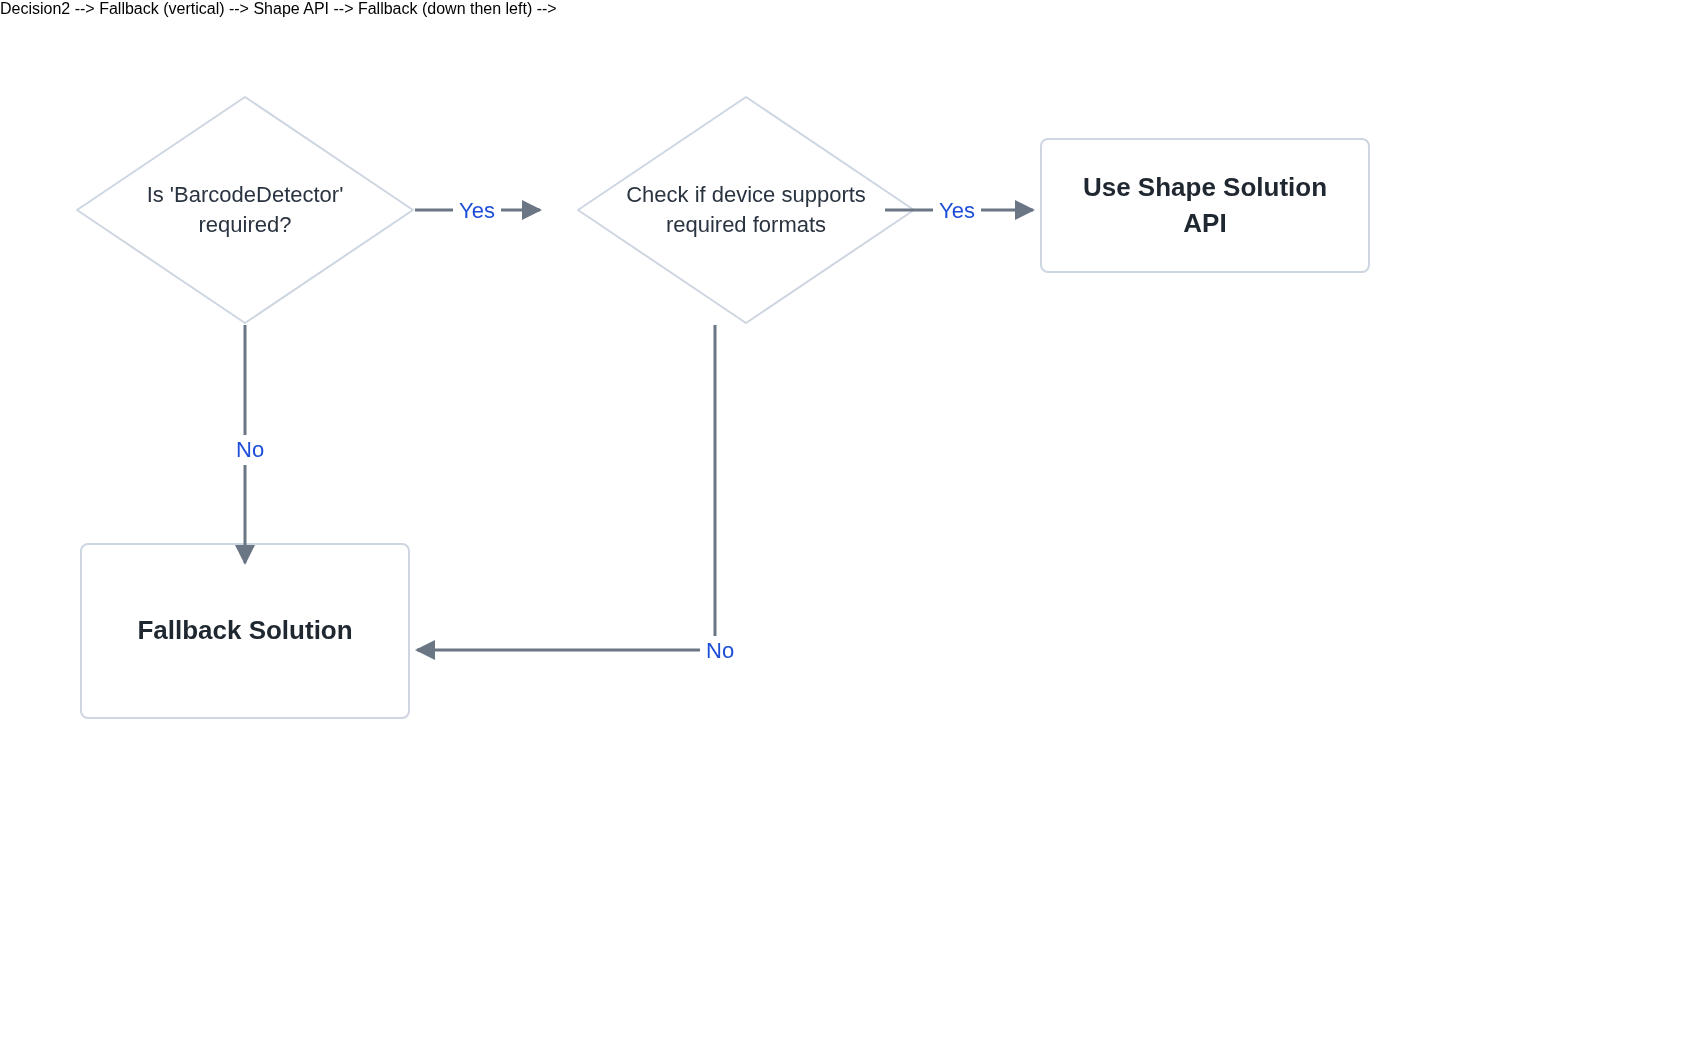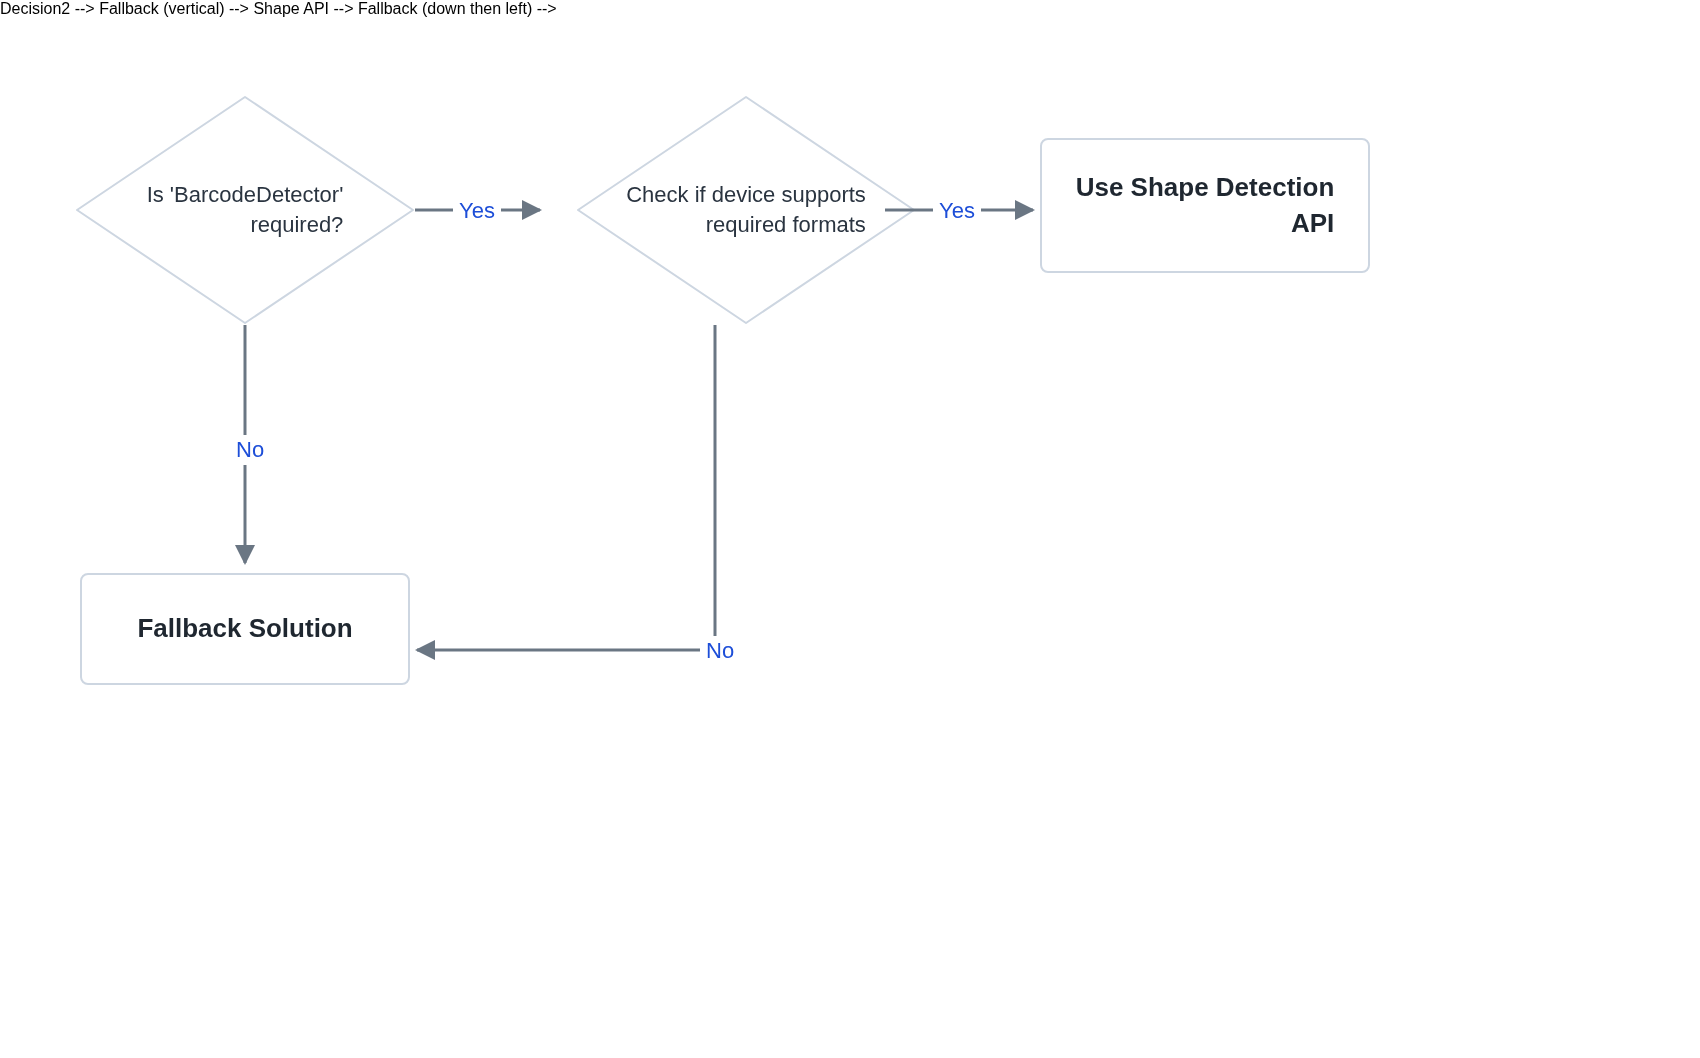--- a/index.html
+++ b/index.html
@@ -13,21 +13,21 @@
     }
     .flowchart {
       position: absolute;
       inset: 0;
     }
     .node {
       position: absolute;
       display: flex;
       align-items: center;
       justify-content: center;
-      text-align: right;
+      text-align: center;
       color: #2a3440;
     }
     .diamond {
       width: 340px;
       height: 230px;
     }
     .diamond svg.shape {
       position: absolute;
       inset: 0;
       width: 100%;
@@ -98,27 +98,27 @@
     </svg>
     <div class="label">
       <div>Check if device supports</div>
       <div>required formats</div>
     </div>
   </div>
 
   
   <div class="node rect" style="left:1040px; top:138px; width:330px; height:135px;">
     <div class="label">
-      <div>Use Shape Detection</div>
+      <div>Use Shape Solution</div>
       <div>API</div>
     </div>
   </div>
 
   
-  <div class="node rect" style="left:80px; top:573px; width:330px; height:112px;">
+  <div class="node rect" style="left:80px; top:543px; width:330px; height:176px;">
     <div class="label">
       <span>Fallback Solution</span>
     </div>
   </div>
 
    Decision2 --&gt;
   <svg class="connector" style="left:415px; top:200px; width:130px; height:20px;">
     <line x1="0" y1="10" x2="125" y2="10" stroke="#6a7683" stroke-width="3" marker-end="url(#arrow)"></line>
   </svg>
   <div class="edge-label" style="left:453px; top:196px;">Yes</div>

